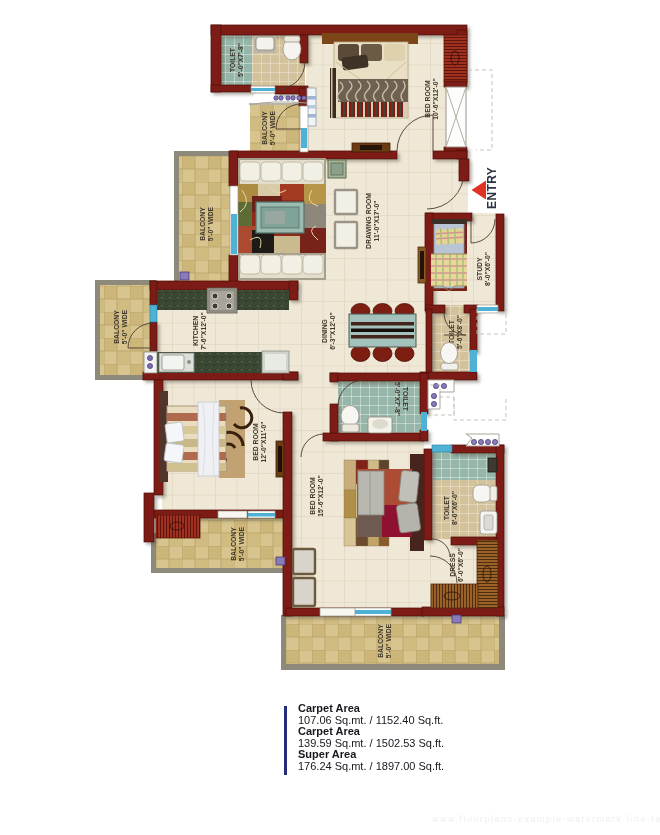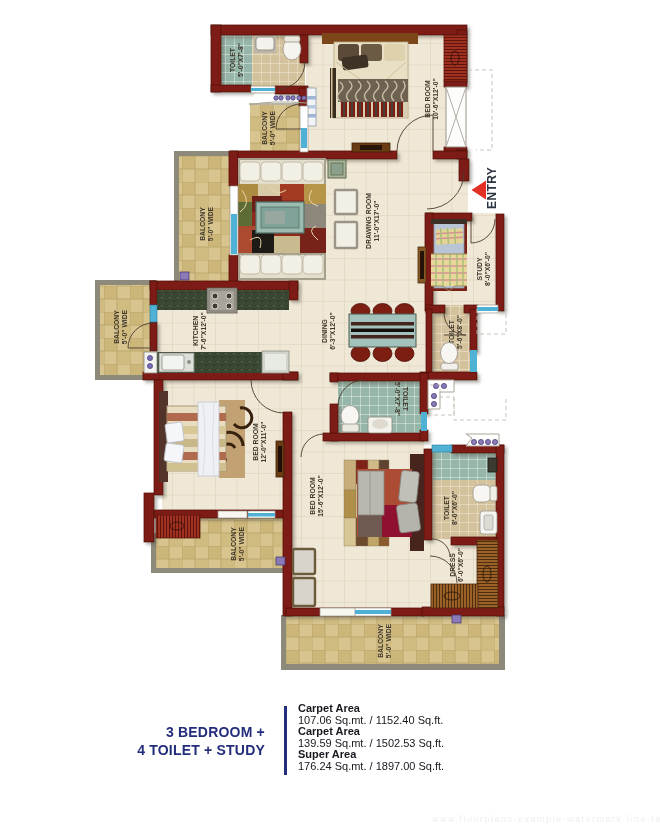--- a/index.html
+++ b/index.html
@@ -606,19 +606,18 @@
 </g>
 
 <g id="entry">
   <path d="M486 180.5 L486 199.5 L471.5 190 Z" fill="#e23124"></path>
   <text x="0" y="0" font-family="Liberation Sans, sans-serif" font-size="12" font-weight="bold" fill="#2b3240" letter-spacing="0.4" transform="translate(496 209) rotate(-90)">ENTRY</text>
 </g>
 <text x="432" y="822" font-family="Liberation Sans, sans-serif" font-size="9" fill="#ebe9e5" opacity="0.75" letter-spacing="1.5">www.floorplans-example-watermark-line-text</text>
 </svg>
 
 <div class="vbar"></div>
-<div class="blk">3 BEDROOM +<br>4 TOILET + STUDY</div>
 <div class="areas">
   <b>Carpet Area</b><br>107.06 Sq.mt. / 1152.40 Sq.ft.<br>
   <b>Carpet Area</b><br>139.59 Sq.mt. / 1502.53 Sq.ft.<br>
   <b>Super Area</b><br>176.24 Sq.mt. / 1897.00 Sq.ft.
 </div>
 </div>
 
 </body></html>

